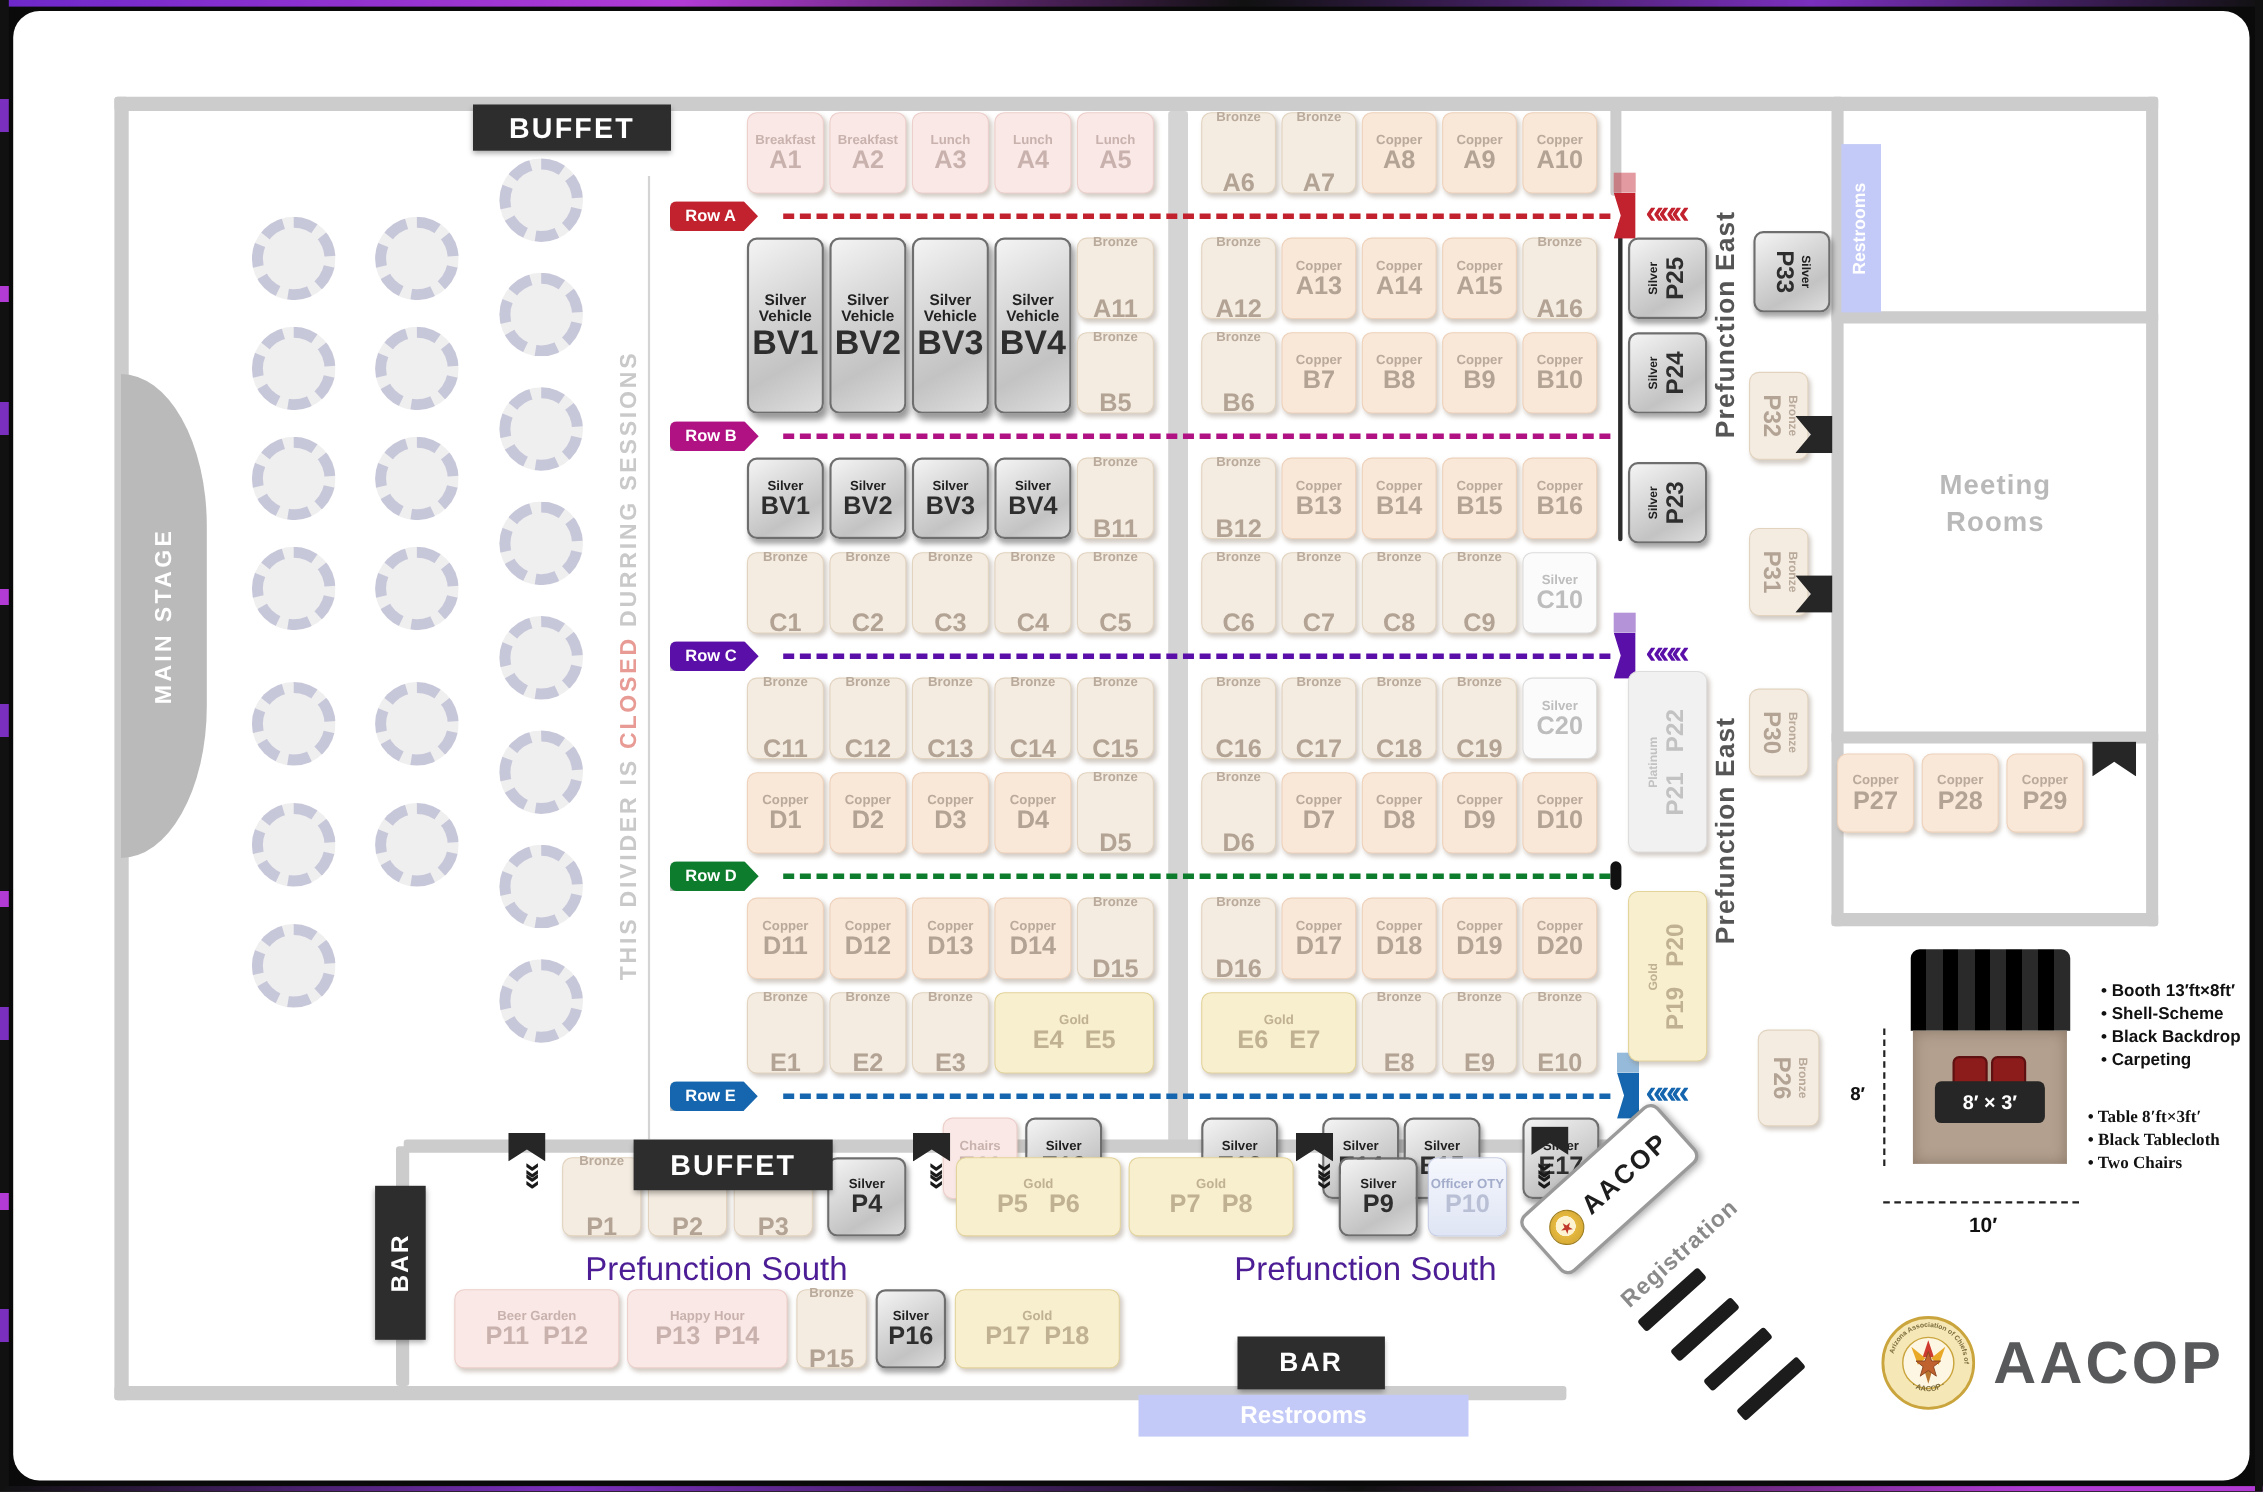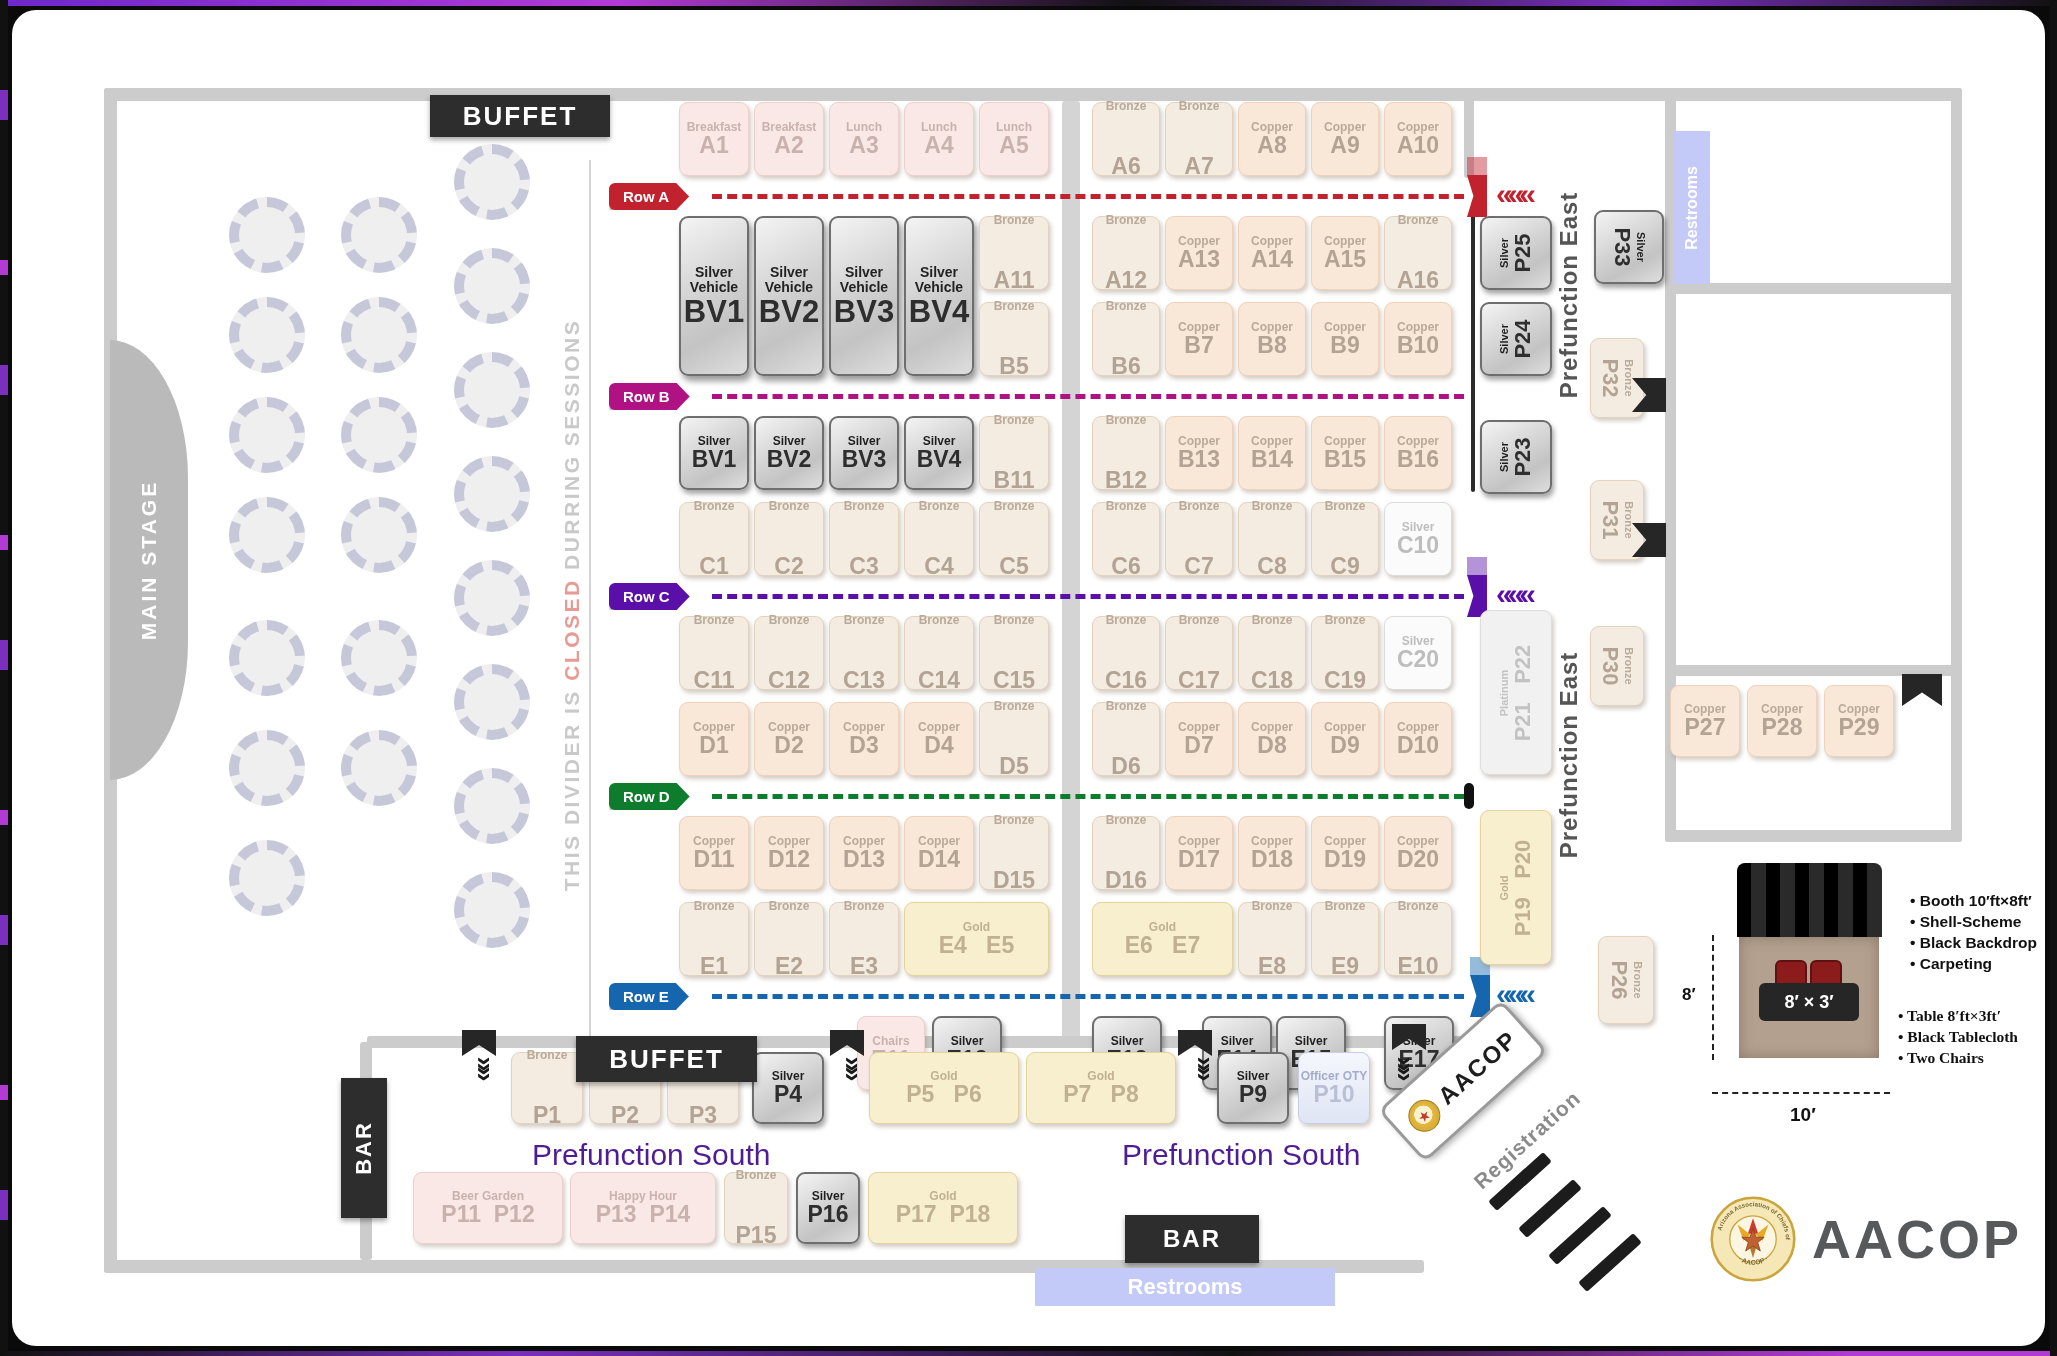--- a/index.html
+++ b/index.html
@@ -668,20 +668,21 @@
     <div class="blabel" style="left:1113px;top:1205px;width:134px;height:48px;font-size:24px;">
       <span>BAR</span>
     </div>
     <div class="rlabel" style="left:1023px;top:1258px;width:300px;height:38px;font-size:22px;">
       <span>Restrooms</span>
     </div>
     <div class="rlabel" style="left:1662px;top:121px;width:36px;height:153px;font-size:16px;">
       <span style="transform:rotate(-90deg);white-space:nowrap;">Restrooms</span>
     </div>
 
+    <div id="meeting-label">Meeting Rooms</div>
     <div class="pre-east" style="left:1557px;top:285px;">Prefunction East</div>
     <div class="pre-east" style="left:1557px;top:745px;">Prefunction East</div>
     <div class="graytext" style="left:520px;top:1128px;">Prefunction South</div>
     <div class="graytext" style="left:1110px;top:1128px;">Prefunction South</div>
 
     <div id="reg-card">
       <span class="mini-seal">★</span>
       <span class="cardword">AACOP</span>
     </div>
     <div id="reg-text">Registration</div>
@@ -697,21 +698,21 @@
     <div class="spec-chair" style="left:1763px;top:950px;"></div>
     <div class="spec-chair" style="left:1798px;top:950px;"></div>
     <div id="spec-table">
       <span>8′ × 3′</span>
     </div>
     <div class="dash-v" style="left:1700px;top:925px;height:125px;"></div>
     <div class="dash-h" style="left:1700px;top:1082px;width:178px;"></div>
     <div class="dimlabel" style="left:1670px;top:975px;">8′</div>
     <div class="dimlabel" style="left:1778px;top:1094px;font-size:19px;">10′</div>
     <ul class="bullets" id="bul1" style="left:1898px;top:880px;">
-        <li>Booth 10′ft×8ft′</li>
+        <li>Booth 13′ft×8ft′</li>
         <li>Shell-Scheme</li>
         <li>Black Backdrop</li>
         <li>Carpeting</li>
       </ul>
     <ul class="bullets" id="bul2" style="left:1886px;top:995px;font-family:Liberation Serif, serif;">
         <li>Table 8′ft×3ft′</li>
         <li>Black Tablecloth</li>
         <li>Two Chairs</li>
       </ul>
 

